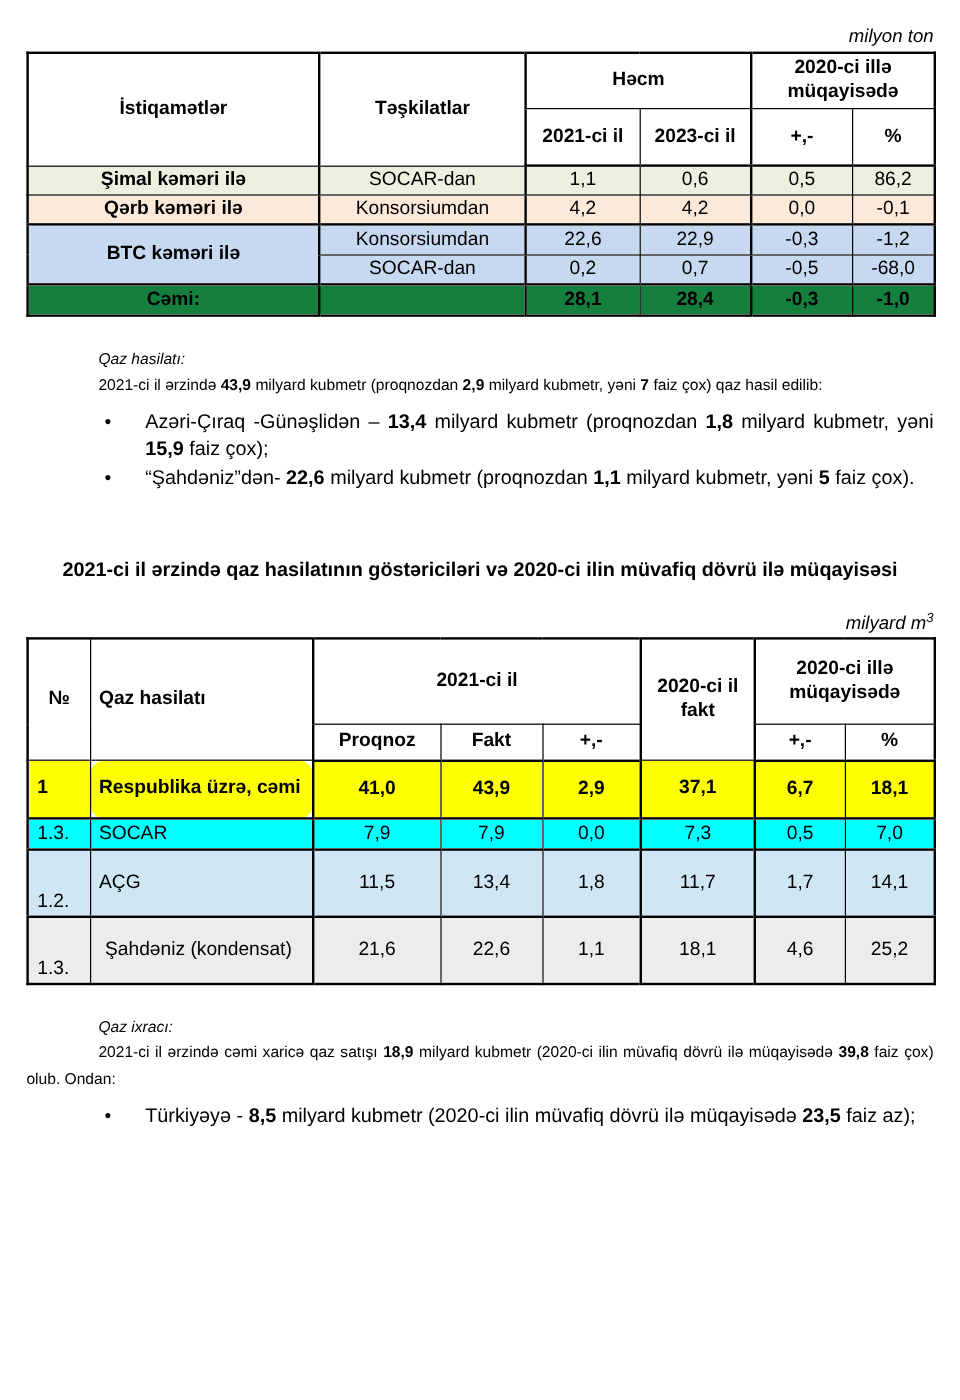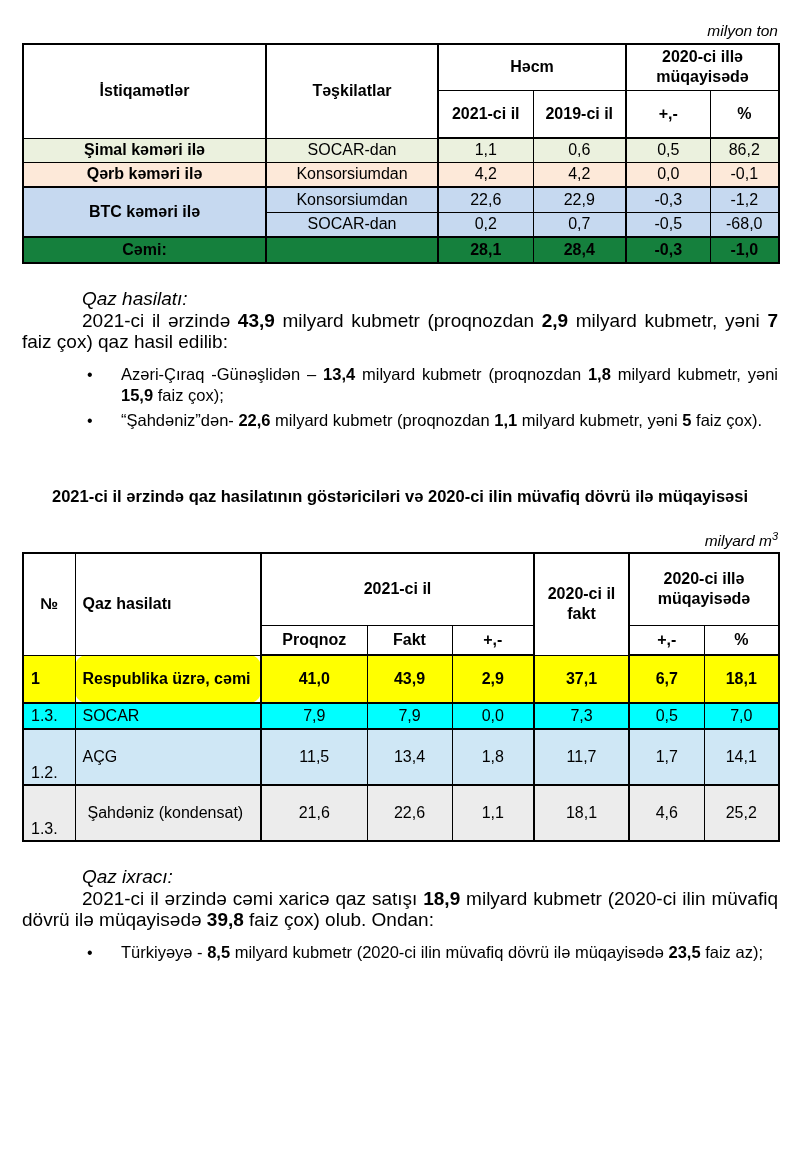--- a/index.html
+++ b/index.html
@@ -31,21 +31,21 @@
   .r-qerb td{background:#fde9d9;}
   .r-btc td{background:#c6d9f0;}
   .r-cemi td{background:#15803d;font-weight:bold;}
 
   
   .r-resp td{background:#ffff00;font-weight:bold;}
   .r-socar td{background:#00ffff;}
   .r-acg td{background:#cfe7f5;}
   .r-sah td{background:#ececec;}
 
-  p{margin:0;font-size:19px;line-height:21.5px;text-align:justify;text-indent:60px;}
+  p{margin:0;font-size:13px;line-height:21.5px;text-align:justify;text-indent:60px;}
   p.lead{font-style:italic;text-align:left;}
   .mt-after-t1{margin-top:24px;}
   .mt-par{margin-top:28px;}
   .heading{font-weight:bold;text-align:center;text-indent:0;font-size:16.5px;line-height:22px;margin-top:54px;}
   .mt-export{margin-top:24px;}
 
   ul.blist{margin:11px 0 0 0;padding:0 0 0 99px;}
   ul.blist li{list-style:none;position:relative;text-align:justify;font-size:16.5px;line-height:21.5px;margin:0 0 3px 0;}
   ul.blist li::before{content:"\2022";position:absolute;left:-34px;top:0;font-size:16px;}
   .b{font-weight:bold;}
@@ -68,21 +68,21 @@
     </colgroup>
     <tbody>
       <tr class="hdr" style="height:46px">
         <td rowspan="2">İstiqamətlər</td>
         <td rowspan="2" class="bl2">Təşkilatlar</td>
         <td colspan="2" class="bl2">Həcm</td>
         <td colspan="2" class="bl2">2020-ci illə müqayisədə</td>
       </tr>
       <tr class="hdr" style="height:48px">
         <td class="bl2 bb2">2021-ci il</td>
-        <td class="bb2">2019-ci il</td>
+        <td class="bb2">2023-ci il</td>
         <td class="bl2 bb2">+,-</td>
         <td class="bb2">%</td>
       </tr>
       <tr class="r-simal" style="height:24px">
         <td class="bold">Şimal kəməri ilə</td>
         <td class="bl2">SOCAR-dan</td>
         <td class="bl2">1,1</td>
         <td>0,6</td>
         <td class="bl2">0,5</td>
         <td>86,2</td>

